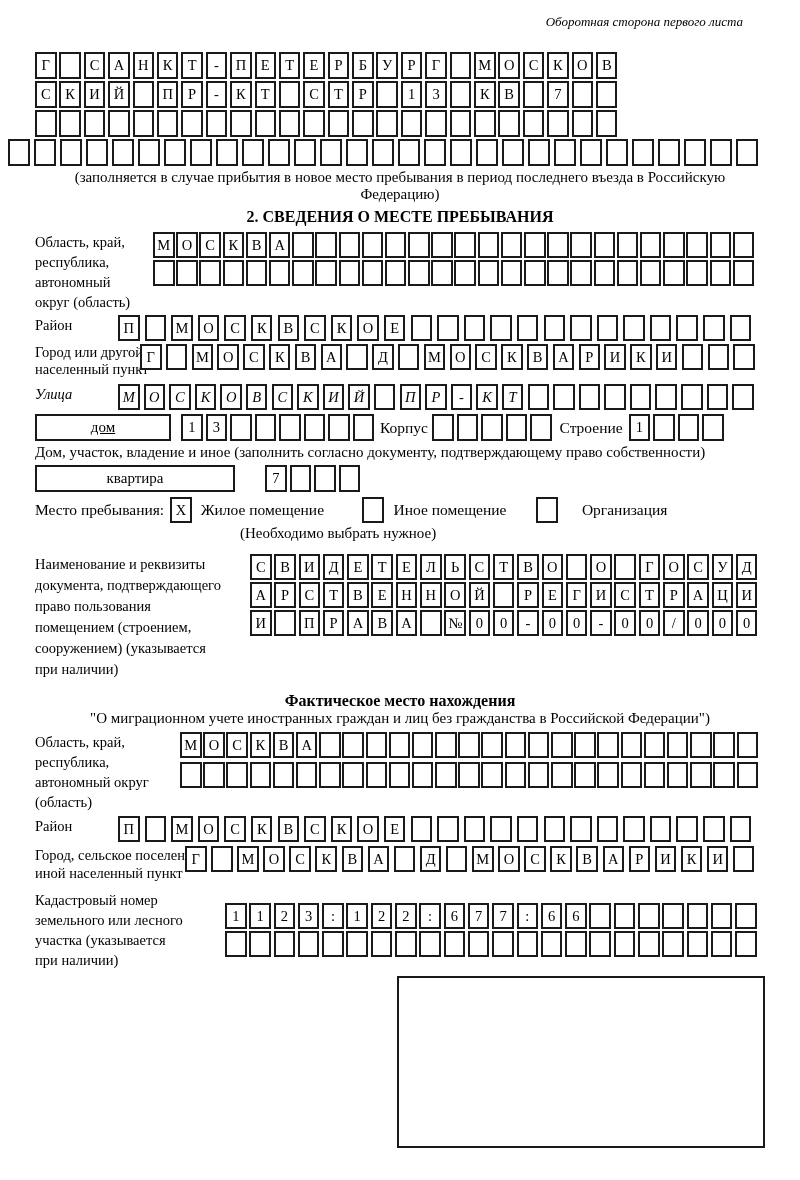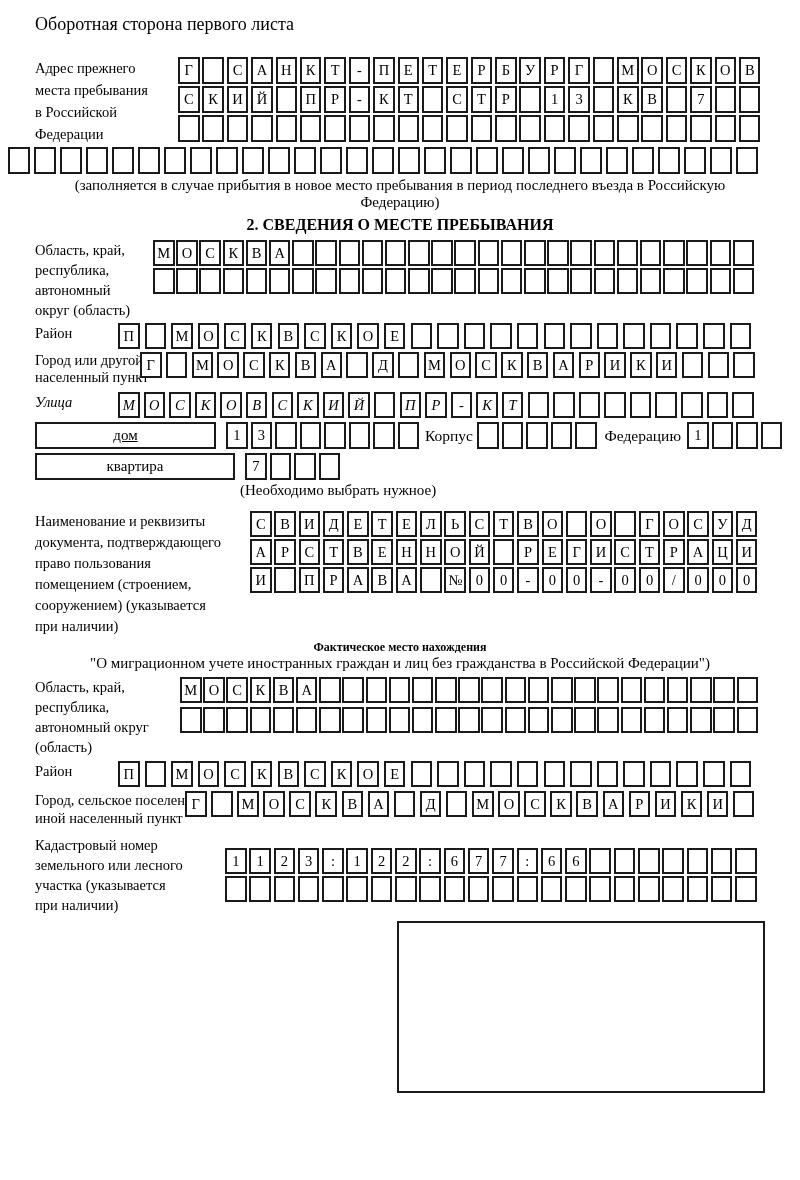--- a/index.html
+++ b/index.html
@@ -1,19 +1,19 @@
 <!DOCTYPE html>
 <html><head>
 <meta charset="utf-8">
 <style>
   html,body{margin:0;padding:0;background:#fff;}
   body{width:800px;height:1180px;overflow:hidden;color:#000;
        font-family:"Liberation Serif","DejaVu Serif",serif;}
   .page{box-sizing:border-box;width:800px;padding:14px 35px 0 35px;}
-  .hdr{text-align:left;padding-right:22px;font-size:18px;}
+  .hdr{text-align:right;padding-right:22px;font-size:13px;font-style:italic;}
   .field{display:flex;align-items:flex-start;}
   .flabel{flex:none;box-sizing:border-box;font-size:14.5px;line-height:20px;white-space:pre;overflow:visible;}
   .rows{display:flex;flex-direction:column;gap:2px;}
   .boxrow{display:flex;}
   .cell{flex:none;box-sizing:border-box;width:21.5px;height:26px;border:2px solid #1a1a1a;
         display:flex;align-items:center;justify-content:center;font-size:14.5px;background:#fff;}
   .tall .cell{height:27px;}
   .widebox{box-sizing:border-box;height:27px;border:2px solid #1a1a1a;display:flex;
            align-items:center;justify-content:center;font-size:15px;flex:none;}
   .note{font-size:15px;}
@@ -25,24 +25,20 @@
   .stampbox{width:368px;height:172px;border:2px solid #1a1a1a;box-sizing:border-box;}
 </style>
 </head>
 <body>
 
 <div class="page">
 
   <div class="hdr">Оборотная сторона первого листа</div>
 
   <div class="field" style="margin-top:22px;">
-    <div class="flabel" style="width:143px;line-height:22px;">Адрес прежнего
-места пребывания
-в Российской
-Федерации</div>
     <div class="rows tall">
       <div class="boxrow" style="gap:2.9px;">
           <span class="cell">Г</span>
           <span class="cell"></span>
           <span class="cell">С</span>
           <span class="cell">А</span>
           <span class="cell">Н</span>
           <span class="cell">К</span>
           <span class="cell">Т</span>
           <span class="cell">-</span>
@@ -303,58 +299,68 @@
         <span class="cell"></span>
         <span class="cell"></span>
         <span class="cell"></span>
         <span class="cell"></span>
         <span class="cell"></span>
         <span class="cell"></span>
       </div>
   </div>
 
   <div class="field" style="margin-top:4px;align-items:center;">
-    <div class="widebox" style="width:181px;text-decoration:underline;">дом</div>
+    <div class="widebox" style="width:136px;text-decoration:underline;">дом</div>
     <div class="boxrow tall" style="gap:3px;margin-left:10px;">
         <span class="cell">1</span>
         <span class="cell">3</span>
         <span class="cell"></span>
         <span class="cell"></span>
         <span class="cell"></span>
         <span class="cell"></span>
         <span class="cell"></span>
         <span class="cell"></span>
       </div>
     <div class="inline-lbl" style="margin-left:6px;">Корпус</div>
     <div class="boxrow tall" style="gap:3px;margin-left:4px;">
         <span class="cell"></span>
         <span class="cell"></span>
         <span class="cell"></span>
         <span class="cell"></span>
         <span class="cell"></span>
       </div>
-    <div class="inline-lbl" style="margin-left:8px;">Федерацию</div>
+    <div class="inline-lbl" style="margin-left:8px;">Строение</div>
     <div class="boxrow tall" style="gap:3px;margin-left:6px;">
         <span class="cell">1</span>
         <span class="cell"></span>
         <span class="cell"></span>
         <span class="cell"></span>
       </div>
   </div>
-
-  <div class="field" style="margin-top:4px;align-items:center;">
+  <div class="note" style="margin-top:3px;">Дом, участок, владение и иное (заполнить согласно документу, подтверждающему право собственности)</div>
+
+  <div class="field" style="margin-top:4px;align-items:center;gap:20px;">
     <div class="widebox" style="width:200px;">квартира</div>
     <div class="boxrow tall" style="gap:3px;margin-left:10px;">
         <span class="cell">7</span>
         <span class="cell"></span>
         <span class="cell"></span>
         <span class="cell"></span>
       </div>
   </div>
 
+  <div class="field" style="margin-top:5px;align-items:center;">
+    <div class="inline-lbl">Место пребывания:</div>
+    <div class="cell" style="margin-left:6px;">X</div>
+    <div class="inline-lbl" style="margin-left:9px;">Жилое помещение</div>
+    <div class="cell" style="margin-left:38px;"></div>
+    <div class="inline-lbl" style="margin-left:10px;">Иное помещение</div>
+    <div class="cell" style="margin-left:30px;"></div>
+    <div class="inline-lbl" style="margin-left:24px;">Организация</div>
+  </div>
   <div class="note" style="margin-left:205px;margin-top:2px;">(Необходимо выбрать нужное)</div>
 
   <div class="field" style="margin-top:12px;">
     <div class="flabel" style="width:215px;line-height:21px;">Наименование и реквизиты
 документа, подтверждающего
 право пользования
 помещением (строением,
 сооружением) (указывается
 при наличии)</div>
     <div class="rows">
@@ -423,21 +429,21 @@
           <span class="cell">0</span>
           <span class="cell">0</span>
           <span class="cell">/</span>
           <span class="cell">0</span>
           <span class="cell">0</span>
           <span class="cell">0</span>
         </div>
     </div>
   </div>
 
-  <div class="center b" style="font-size:12px;margin-top:3px;">Фактическое место нахождения</div>
+  <div class="center b" style="font-size:16px;margin-top:12px;">Фактическое место нахождения</div>
   <div class="note center">"О миграционном учете иностранных граждан и лиц без гражданства в Российской Федерации")</div>
 
   <div class="field" style="margin-top:5px;">
     <div class="flabel" style="width:145px;">Область, край,
 республика,
 автономный округ
 (область)</div>
     <div class="rows" style="gap:4px;">
       <div class="boxrow" style="gap:1.7px;">
           <span class="cell">М</span>

